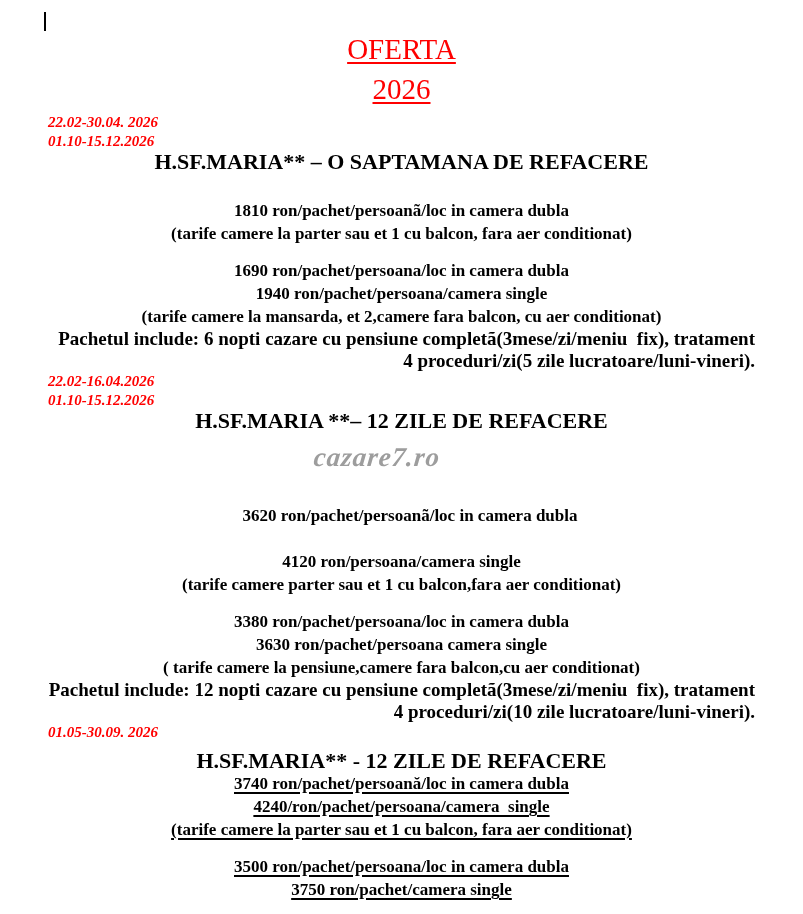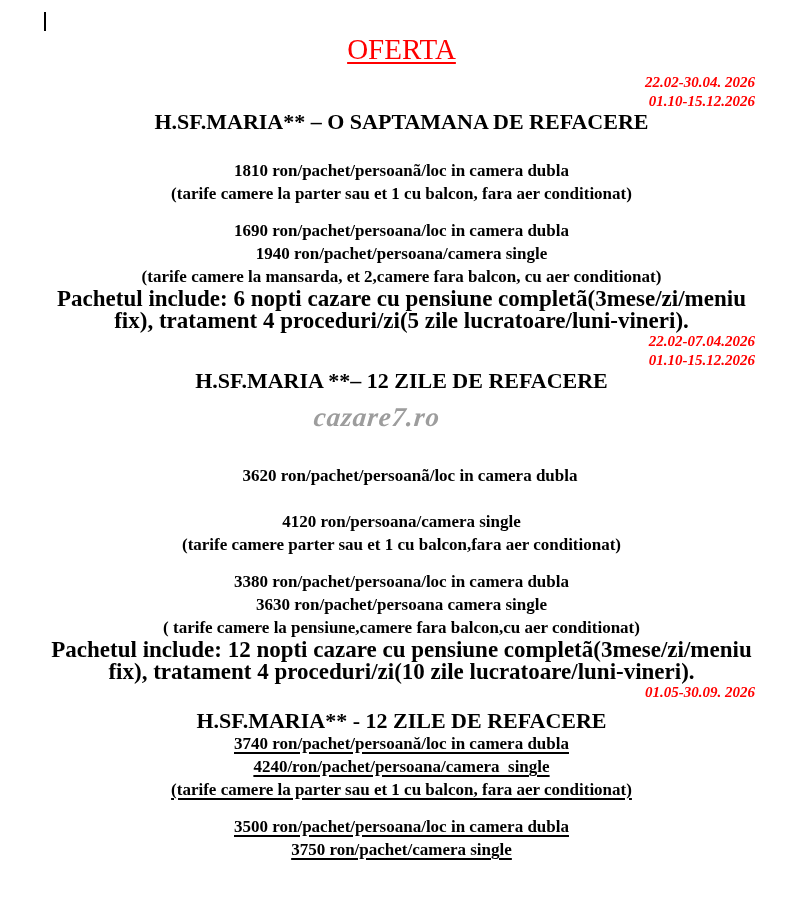--- a/index.html
+++ b/index.html
@@ -33,39 +33,39 @@
     text-underline-offset: 3px;
   }
   .title.year { margin-top: 8px; }
   .title.first { margin-top: 33px; }
   .red-date {
     color: #ff0000;
     font-weight: 700;
     font-style: italic;
     font-size: 15px;
     line-height: 19px;
-    text-align: right;
+    text-align: left;
   }
   .heading {
     font-weight: 700;
     font-size: 22px;
     line-height: 22px;
     text-align: center;
   }
   .line {
     font-weight: 700;
     font-size: 17px;
     line-height: 23px;
     text-align: center;
   }
   .pkg {
     font-weight: 700;
-    font-size: 23px;
+    font-size: 19px;
     line-height: 22px;
-    text-align: center;
+    text-align: right;
   }
   .u {
     text-decoration: underline;
     text-decoration-thickness: 2px;
     text-underline-offset: 3px;
   }
   .gap-lg { margin-top: 26px; }
   .gap-md { margin-top: 14px; }
   .gap-sm { margin-top: 8px; }
   .wm-host { position: relative; }
@@ -83,34 +83,35 @@
     pointer-events: none;
   }
 </style>
 </head>
 <body>
 
 <div class="page">
   <div class="caret"></div>
 
   <p class="title first">OFERTA</p>
+  <p class="title year">2026</p>
 
   <p class="red-date gap-sm">22.02-30.04. 2026</p>
   <p class="red-date">01.10-15.12.2026</p>
   <p class="heading">H.SF.MARIA** – O SAPTAMANA DE REFACERE</p>
 
   <p class="line gap-lg">1810 ron/pachet/persoanã/loc in camera dubla</p>
   <p class="line">(tarife camere la parter sau et 1 cu balcon, fara aer conditionat)</p>
 
   <p class="line gap-md">1690 ron/pachet/persoana/loc in camera dubla</p>
   <p class="line">1940 ron/pachet/persoana/camera single</p>
   <p class="line">(tarife camere la mansarda, et 2,camere fara balcon, cu aer conditionat)</p>
   <p class="pkg">Pachetul include: 6 nopti cazare cu pensiune completã(3mese/zi/meniu  fix), tratament 4 proceduri/zi(5 zile lucratoare/luni-vineri).</p>
 
-  <p class="red-date">22.02-07.04.2026</p>
+  <p class="red-date">22.02-16.04.2026</p>
   <p class="red-date">01.10-15.12.2026</p>
   <p class="heading">H.SF.MARIA **– 12 ZILE DE REFACERE</p>
 
   <p class="line gap-lg wm-host">
     <span class="wm">cazare7.ro</span>
     <span>3620 ron/pachet/persoanã/loc in camera dubla</span>
   </p>
   <p class="line">4120 ron/persoana/camera single</p>
   <p class="line">(tarife camere parter sau et 1 cu balcon,fara aer conditionat)</p>
 

